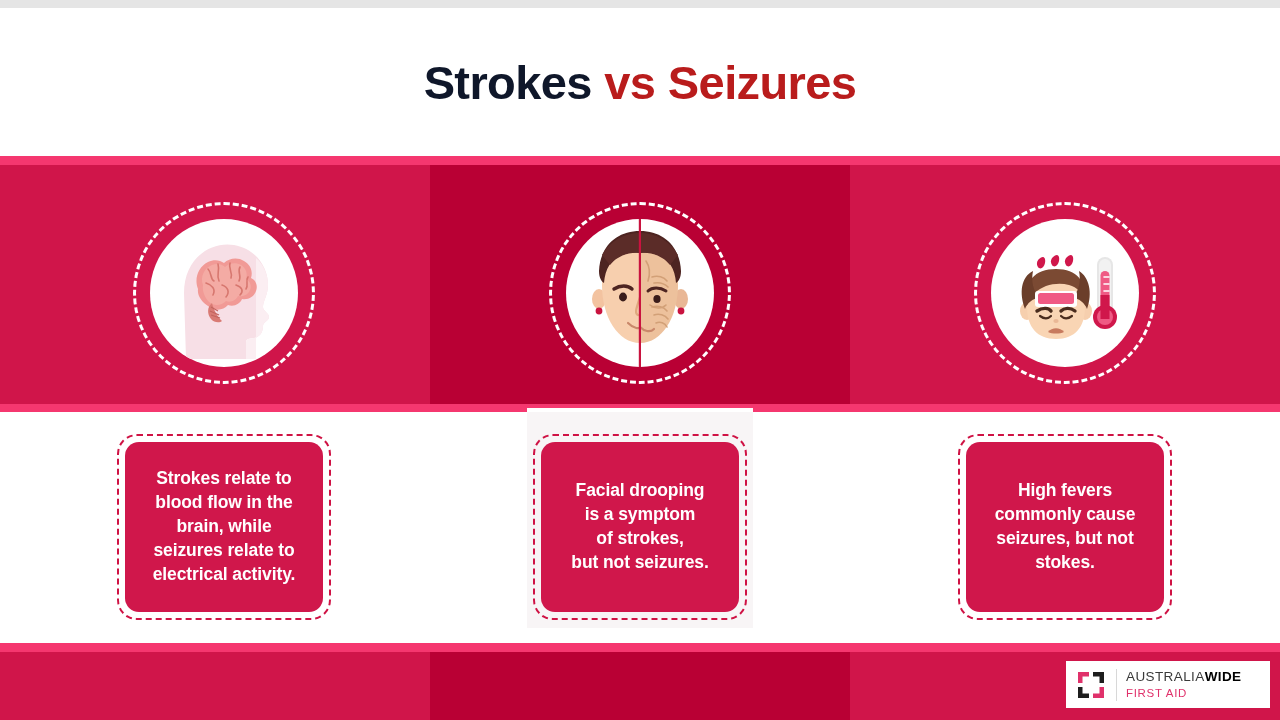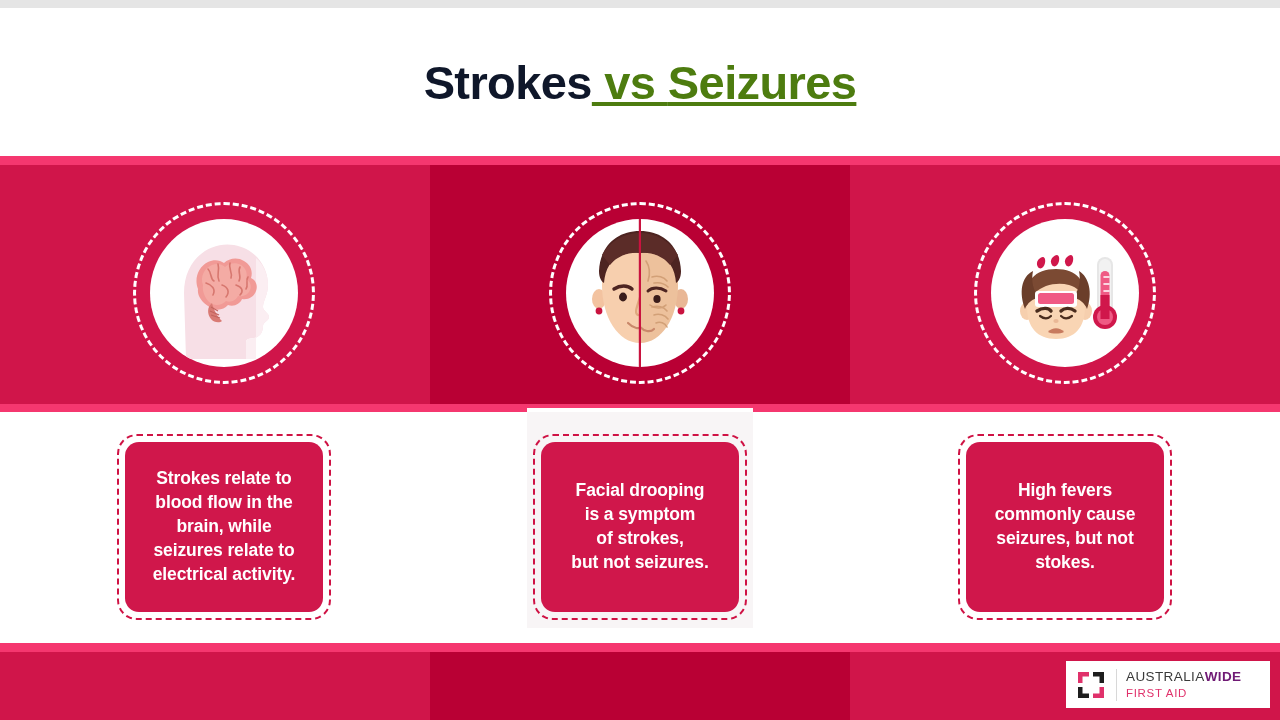--- a/index.html
+++ b/index.html
@@ -37,21 +37,21 @@
     justify-content: center;
   }
   .title {
     font-size: 47px;
     font-weight: bold;
     letter-spacing: -0.6px;
     white-space: nowrap;
     line-height: 1;
   }
   .title .t-blue { color: #0f172a; }
-  .title .t-red  { color: #4d7c0f; text-decoration: underline; }
+  .title .t-red  { color: #b91c1c; }
 
   
   .band-top-accent {
     position: absolute;
     left: 0; top: 156px;
     width: 1280px; height: 9px;
     background: #f5376f;
     z-index: 3;
   }
   .icon-band {
@@ -201,21 +201,21 @@
     margin: 0 9px 0 8px;
     flex: 0 0 auto;
   }
   .logo-text { line-height: 1; }
   .logo-line1 {
     font-size: 13.5px;
     letter-spacing: 0.4px;
     color: #3a3a3a;
     white-space: nowrap;
   }
-  .logo-line1 .lw { font-weight: bold; color: #701a75; }
+  .logo-line1 .lw { font-weight: bold; color: #000000; }
   .logo-line2 {
     font-size: 11.5px;
     font-weight: normal;
     letter-spacing: 0.7px;
     color: #e0316b;
     margin-top: 5px;
     white-space: nowrap;
   }
 </style>
 </head>

